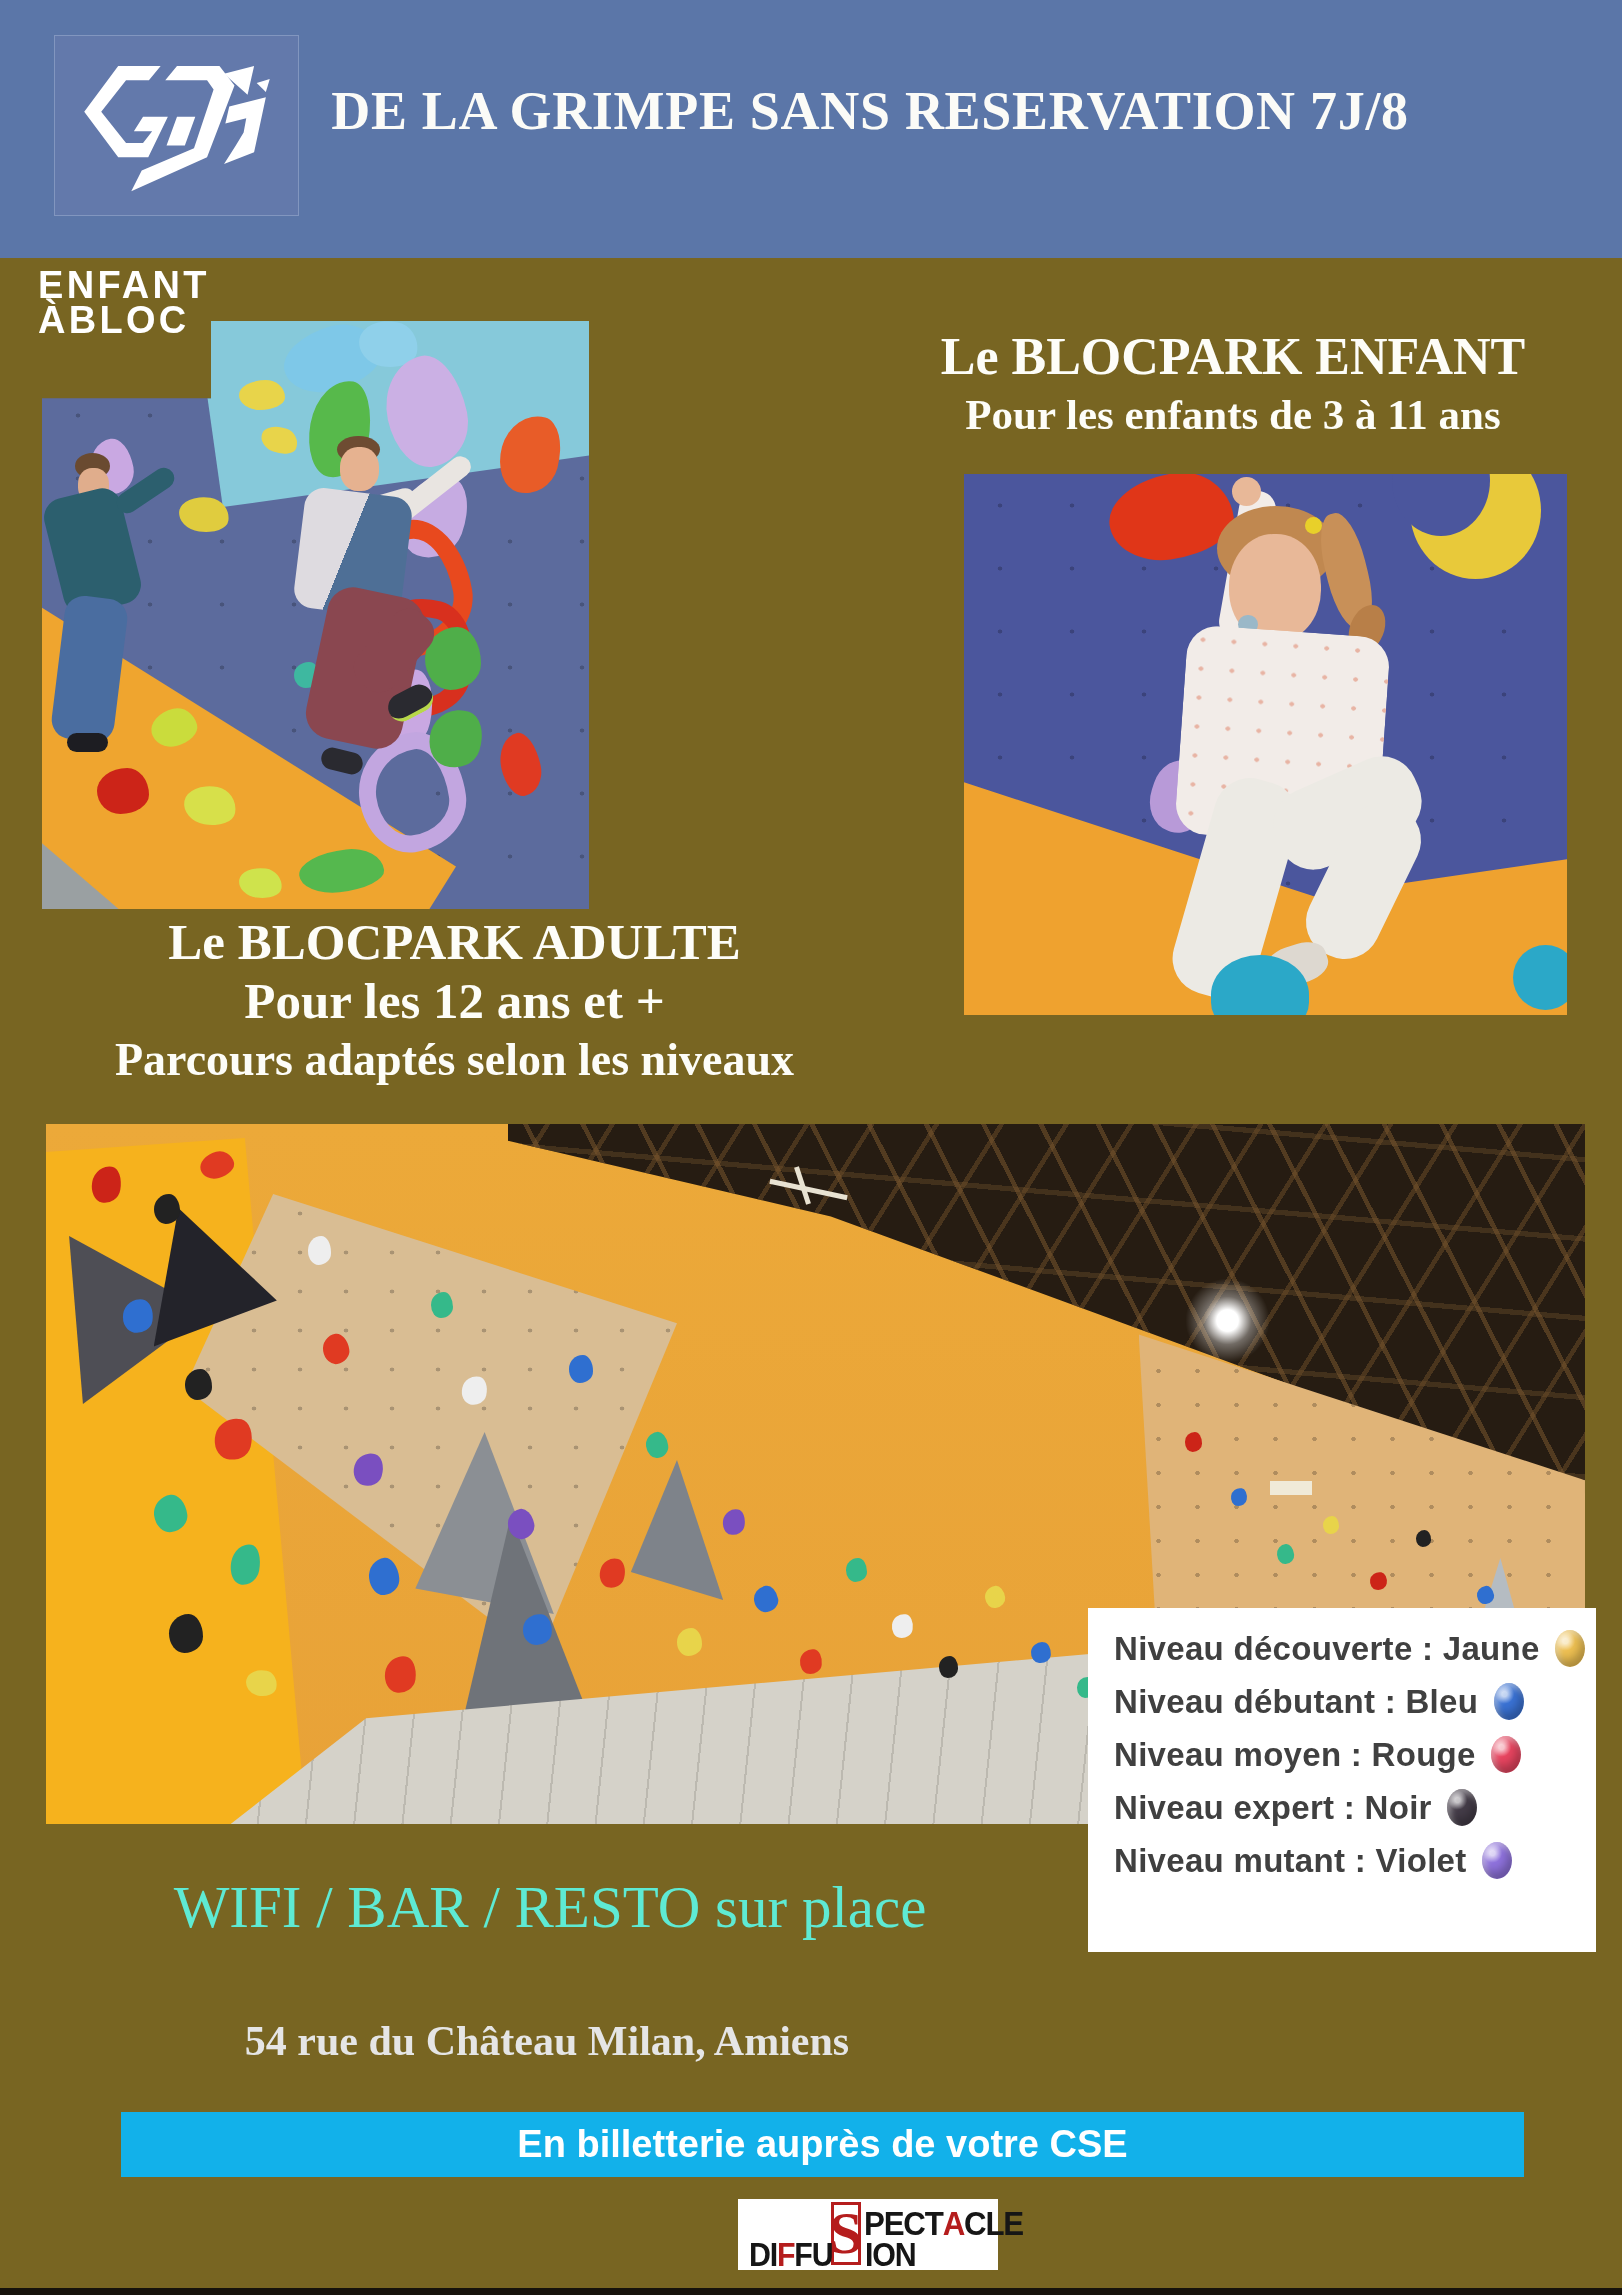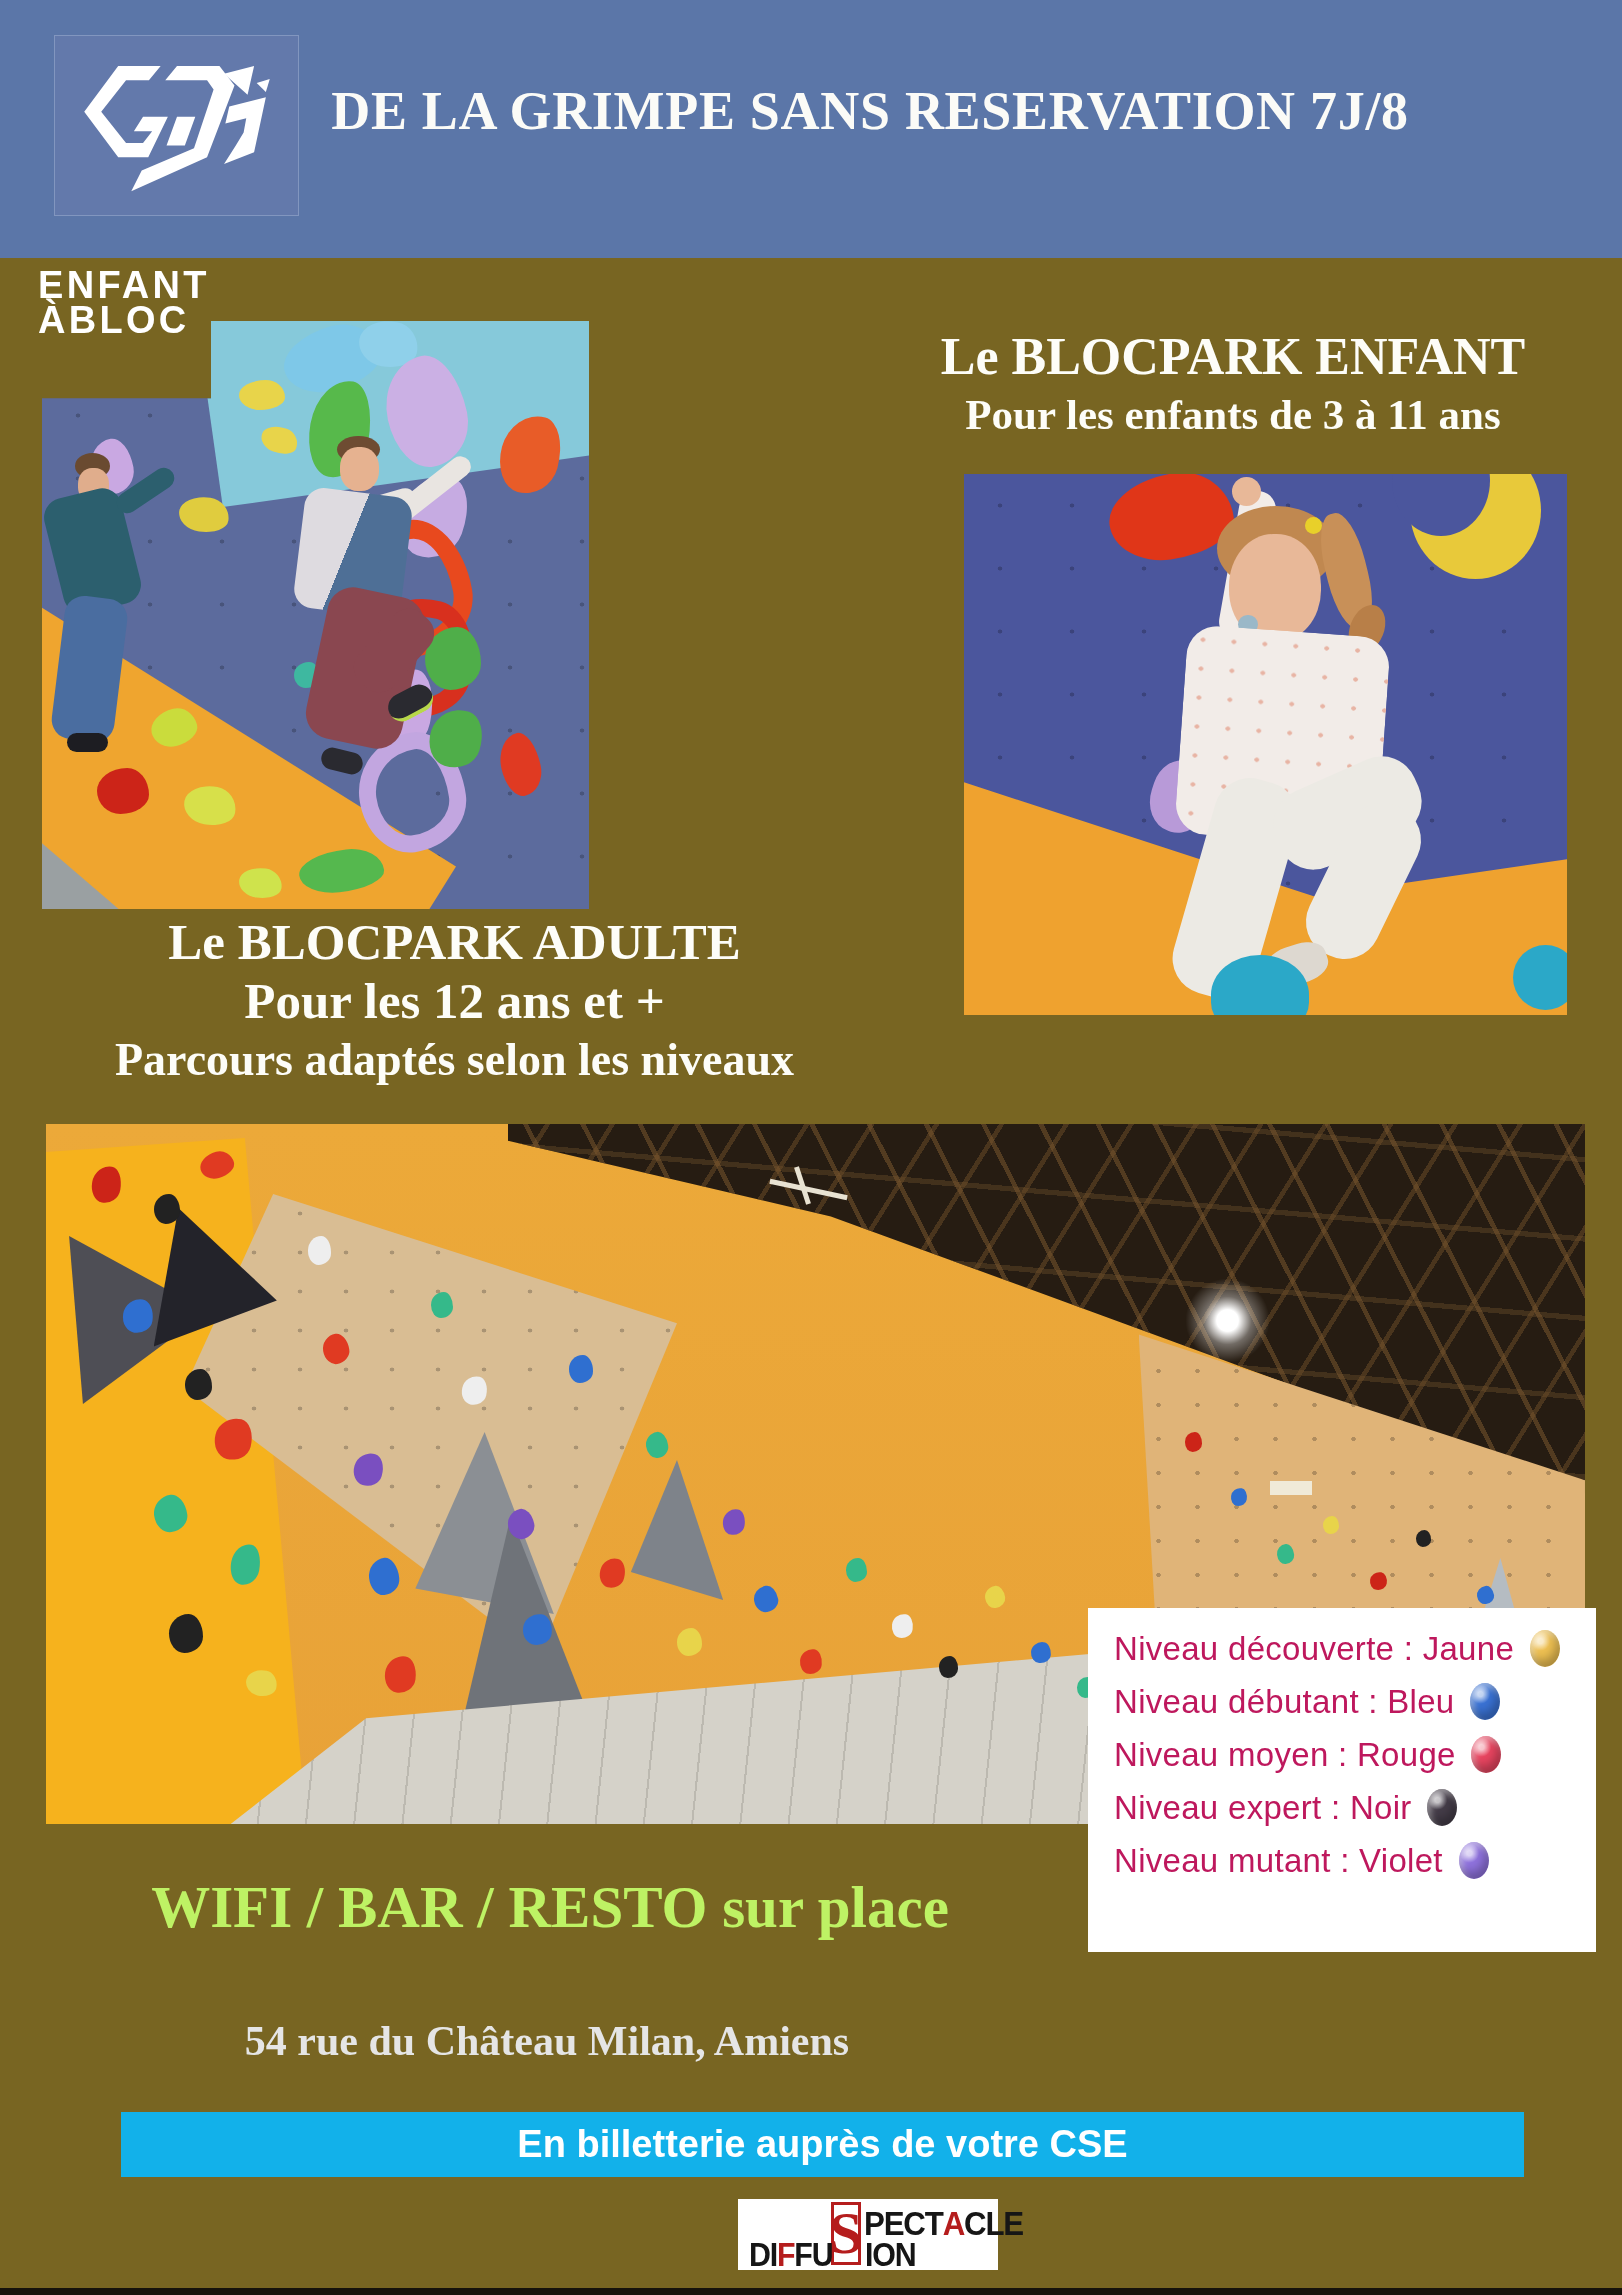--- a/index.html
+++ b/index.html
@@ -43,27 +43,27 @@
   #adulte-block{left:13px;top:913px;width:883px;}
   #adulte-title{font-size:51px;line-height:59px;}
   #adulte-sub1{font-size:51px;line-height:59px;}
   #adulte-sub2{font-size:46px;line-height:58px;}
 
   
   #legend{left:1088px;top:1608px;width:508px;height:344px;background:#ffffff;
           font-family:"Liberation Sans",sans-serif;box-sizing:border-box;
           padding:14.4px 0 0 26px;}
   .legend-row{display:flex;align-items:center;height:53px;}
-  .legend-label{font-size:33px;color:#be185d;letter-spacing:0.3px;}
+  .legend-label{font-size:33px;color:#404040;letter-spacing:0.3px;font-weight:bold;}
   .legend-dot{width:30px;height:37px;border-radius:50%;margin-left:15.7px;flex:0 0 auto;
           box-shadow:inset -3.9px -6.5px 9.2px rgba(0,0,0,.28), inset 3.9px 5.2px 6.5px rgba(255,255,255,.45);}
 
   
-  #wifi-line{left:79px;top:1873px;width:942px;text-align:center;color:#bef264;
-             font-size:59px;font-weight:700;white-space:nowrap;}
+  #wifi-line{left:79px;top:1873px;width:942px;text-align:center;color:#5eead4;
+             font-size:59px;font-weight:400;white-space:nowrap;}
   #address-line{left:92px;top:2017px;width:910px;text-align:center;color:#e5e5e5;
              font-size:42px;font-weight:700;white-space:nowrap;}
 
   
   #cse-banner{left:121px;top:2112px;width:1403px;height:65px;background:var(--cyan,#12b1ea);
       display:flex;align-items:center;justify-content:center;
       font-family:"Liberation Sans",sans-serif;font-weight:700;font-size:38px;color:#ffffff;}
 
   
   #footer-logo{left:738px;top:2199px;width:260px;height:71px;background:#ffffff;

